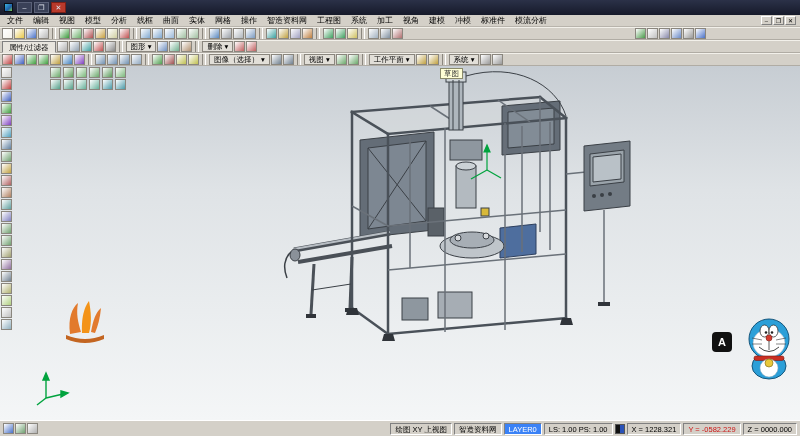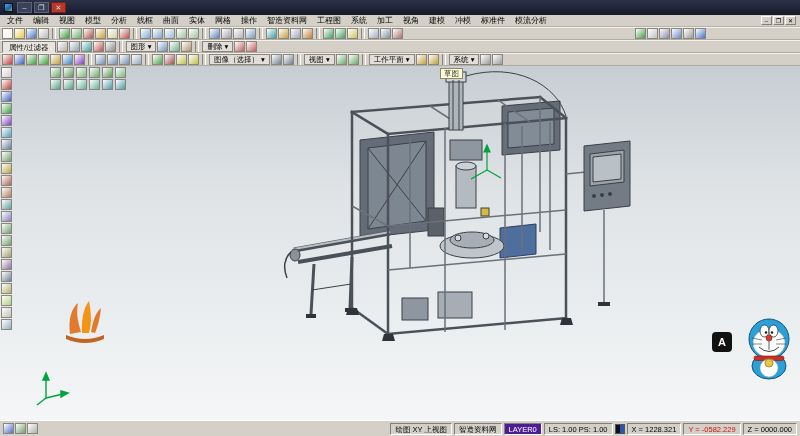--- a/index.html
+++ b/index.html
@@ -48,21 +48,21 @@
   .doraemon { position:absolute; left:740px; top:250px; z-index:4; }
   .a-badge { position:absolute; left:712px; top:266px; width:20px; height:20px; background:#111; border-radius:4px;
     color:#fff; font-size:11px; font-weight:bold; display:flex; align-items:center; justify-content:center; z-index:4; }
 
   
   .statusbar { height:16px; display:flex; align-items:center; gap:2px; padding:0 3px; background:#d4d0c8;
     border-top:1px solid #fff; font-size:7.5px; }
   .sb-icons { display:flex; gap:1px; }
   .sb-spacer { flex:1; }
   .sb-field { height:12px; line-height:11px; padding:0 4px; background:#d4d0c8; border:1px solid; border-color:#808080 #fff #fff #808080; white-space:nowrap; }
-  .sb-layer { background:#4c1d95; color:#fff; }
+  .sb-layer { background:#3b82f6; color:#fff; }
   .coord-y { color:#cc1414; }
   .sb-chip { width:10px; height:10px; border:1px solid #555; background:linear-gradient(90deg,#111 50%,#2a52b8 50%); }
 </style>
 </head>
 <body>
 
 <div class="window">
 
   <div class="titlebar">
     <span class="app-icon"></span>

